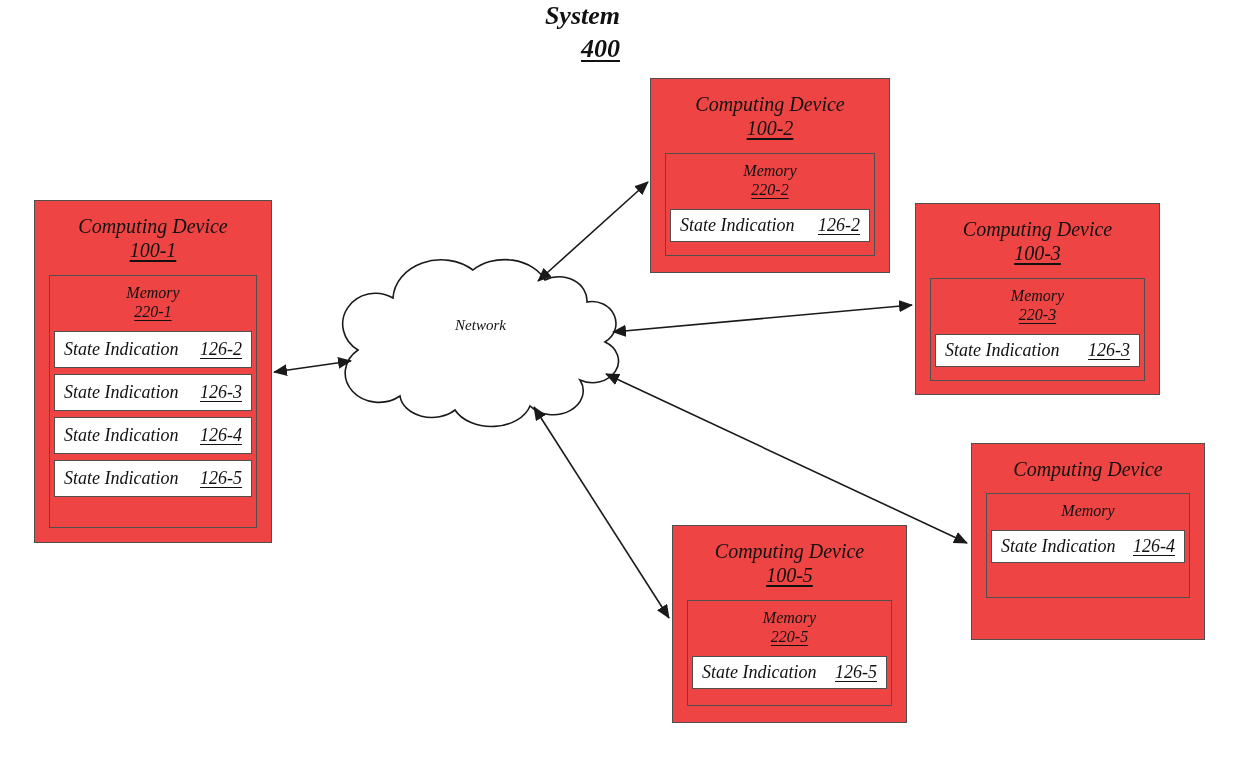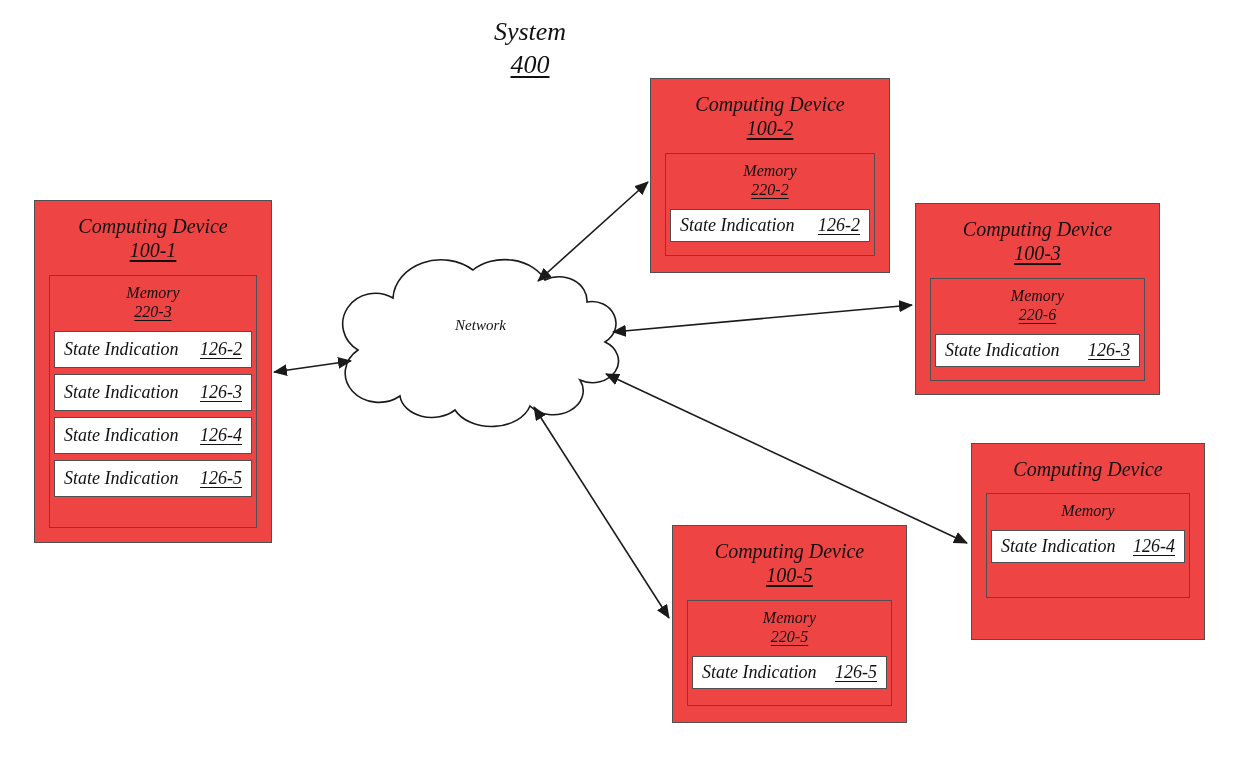--- a/index.html
+++ b/index.html
@@ -3,22 +3,22 @@
 <meta charset="utf-8">
 <style>
   html,body{margin:0;padding:0;background:#fff;}
   .canvas{
     position:relative;width:1240px;height:758px;background:#ffffff;
     font-family:"Liberation Serif","DejaVu Serif",serif;
     font-style:italic;color:#111;overflow:hidden;
   }
   .overlay{position:absolute;left:0;top:0;width:1240px;height:758px;z-index:0;}
   .fig-title{
-    position:absolute;left:440px;top:16px;width:180px;text-align:center;
-    font-weight:normal;font-size:26px;line-height:1.25;z-index:2;
+    position:absolute;left:440px;top:0;width:180px;text-align:right;
+    font-weight:bold;font-size:26px;line-height:1.25;z-index:2;
   }
   .net-label{
     position:absolute;left:408px;top:316px;width:145px;text-align:center;
     font-size:15px;line-height:1.3;z-index:2;
   }
   .ref{text-decoration:underline;text-underline-offset:3px;}
   .device{
     position:absolute;border:1px solid #4f4f4f;background:#ef4444;
     text-align:center;z-index:1;box-sizing:border-box;
   }
@@ -75,21 +75,21 @@
   </div>
 
   <div class="device" style="left:34px;top:200px;width:238px;height:343px;">
     <div class="dev-title">
       <div>Computing Device</div>
       <div class="ref">100-1</div>
     </div>
     <div class="memory" style="height:253px;">
       <div class="mem-title">
         <div>Memory</div>
-        <div class="ref">220-3</div>
+        <div class="ref">220-1</div>
       </div>
       <div class="si-list">
         <div class="si" style="height:37px;">
           <span>State Indication</span>
           <span class="ref">126-2</span>
         </div>
         <div class="si" style="height:37px;">
           <span>State Indication</span>
           <span class="ref">126-3</span>
         </div>
@@ -125,21 +125,21 @@
   </div>
 
   <div class="device" style="left:915px;top:203px;width:245px;height:192px;">
     <div class="dev-title">
       <div>Computing Device</div>
       <div class="ref">100-3</div>
     </div>
     <div class="memory" style="height:103px;">
       <div class="mem-title">
         <div>Memory</div>
-        <div class="ref">220-6</div>
+        <div class="ref">220-3</div>
       </div>
       <div class="si-list">
         <div class="si" style="height:33px;">
           <span>State Indication</span>
           <span class="ref">126-3</span>
         </div>
       </div>
     </div>
   </div>
 

